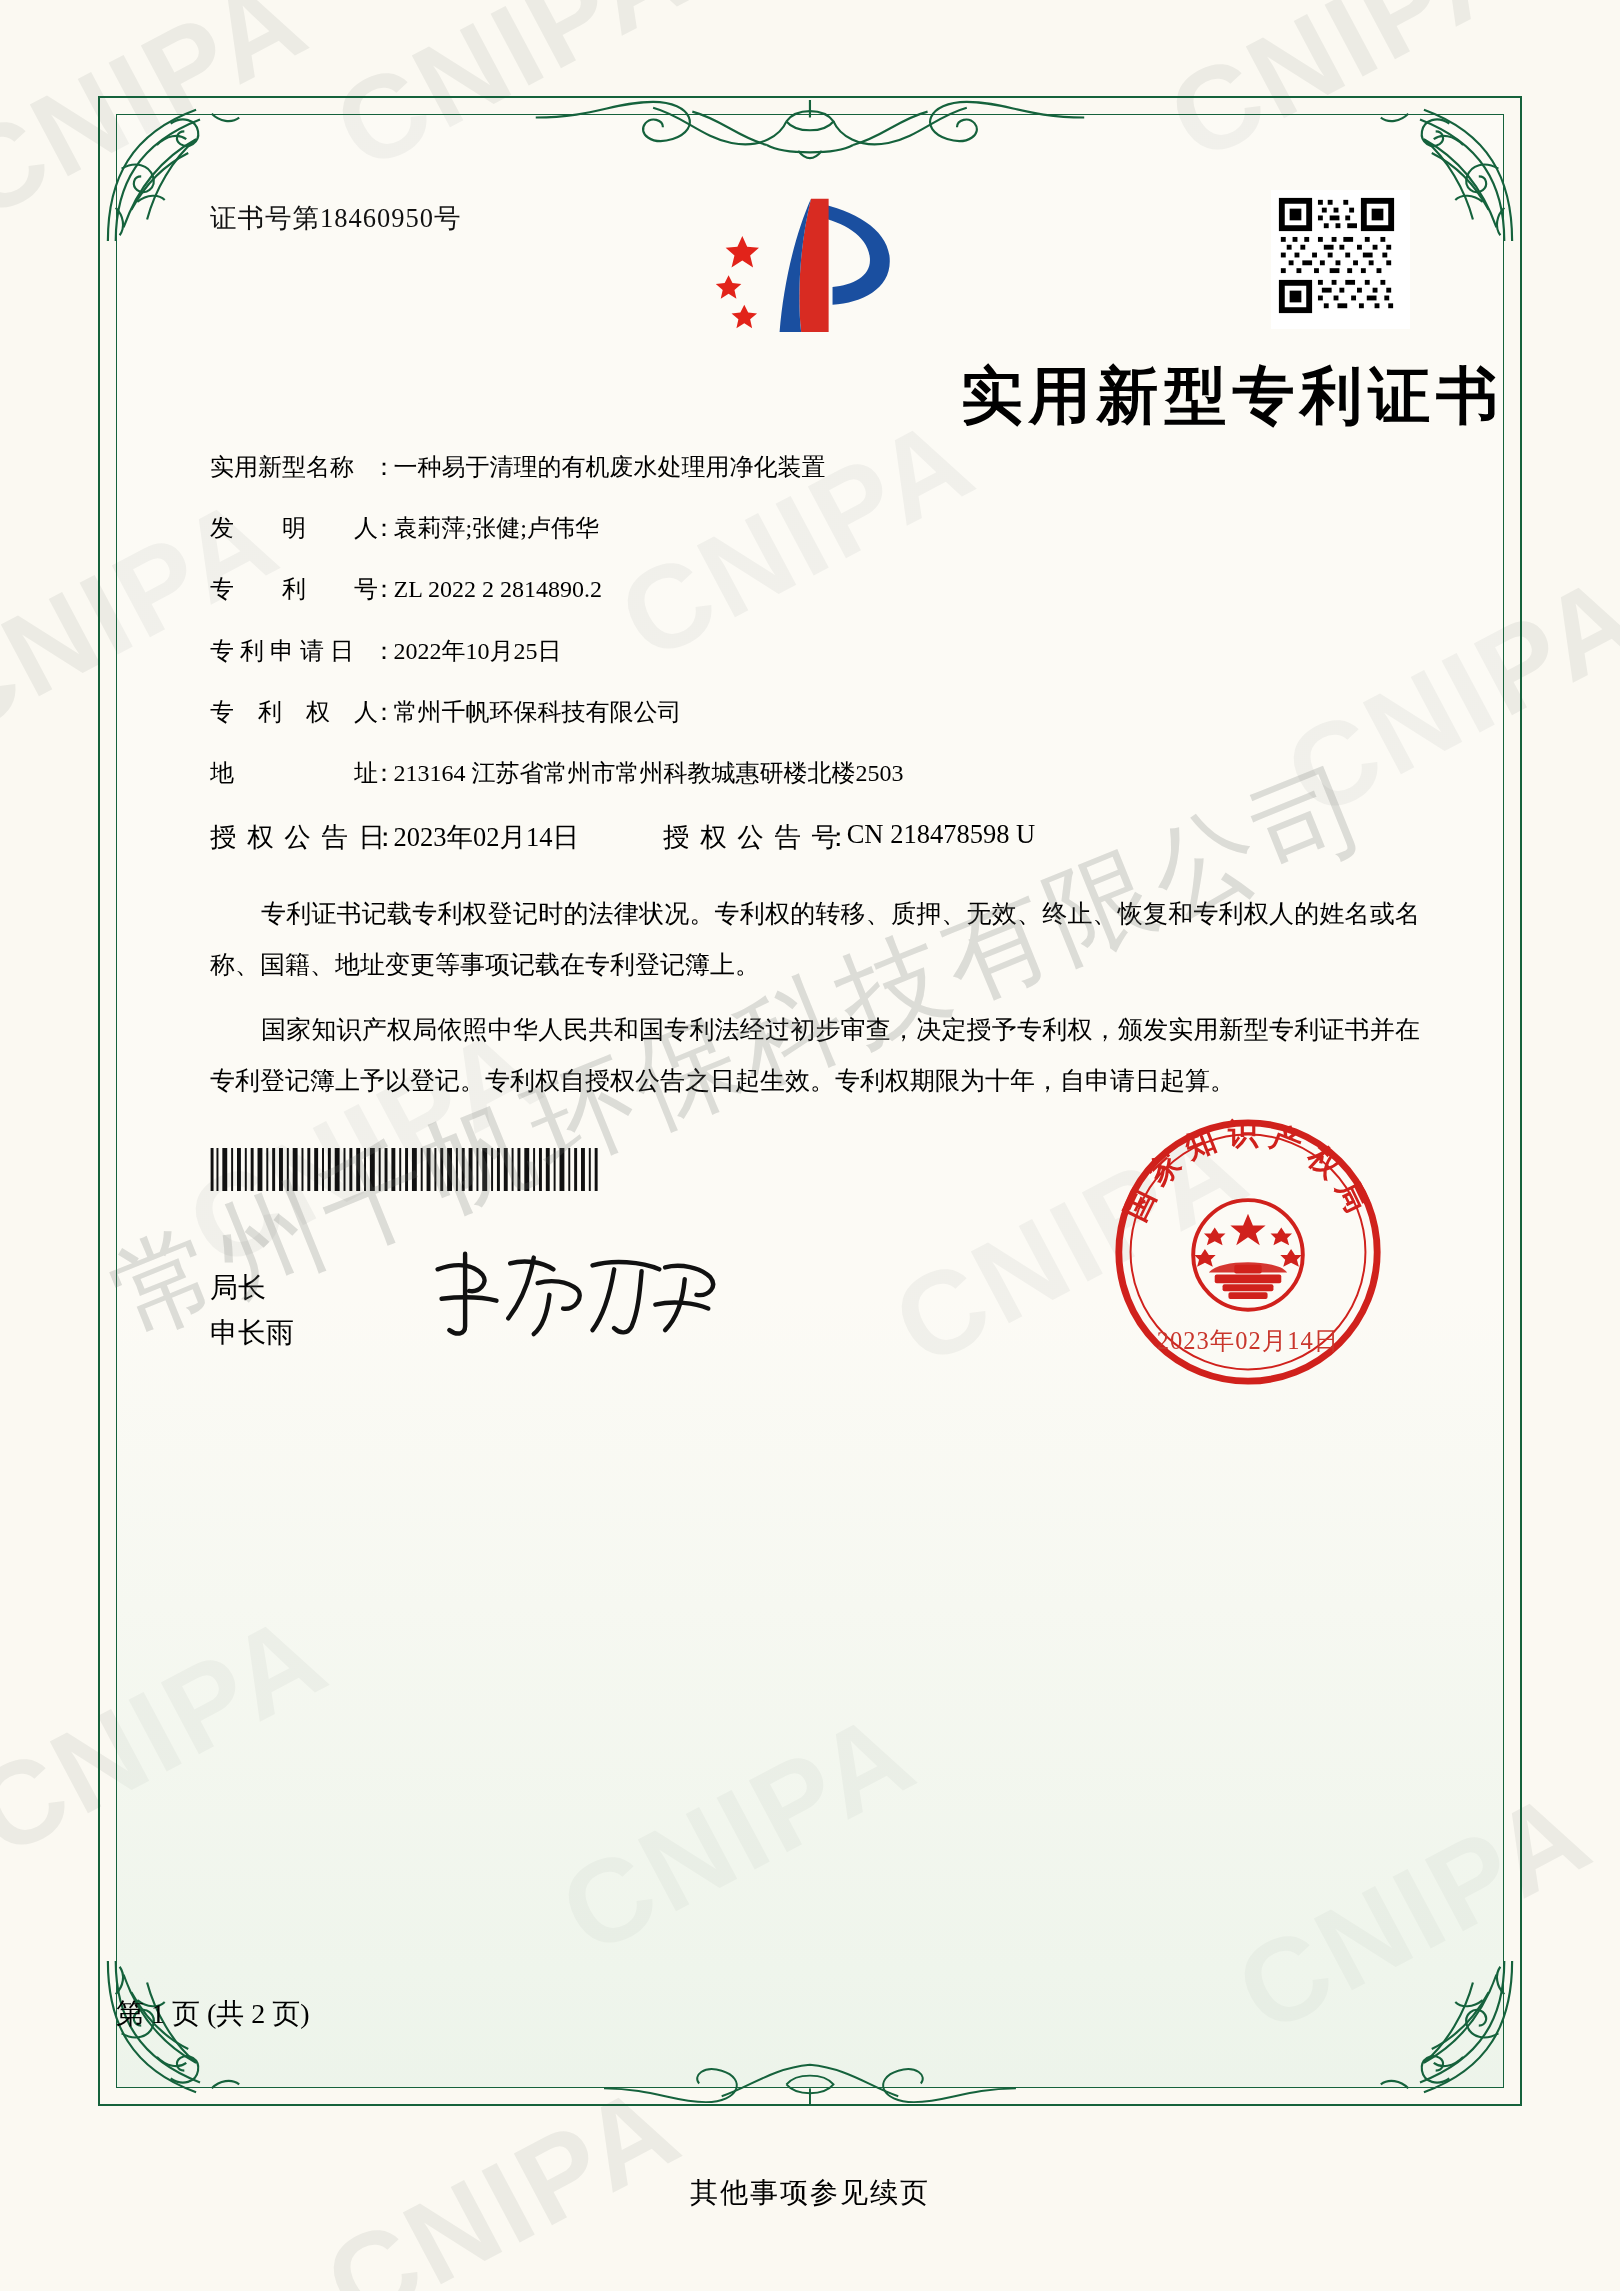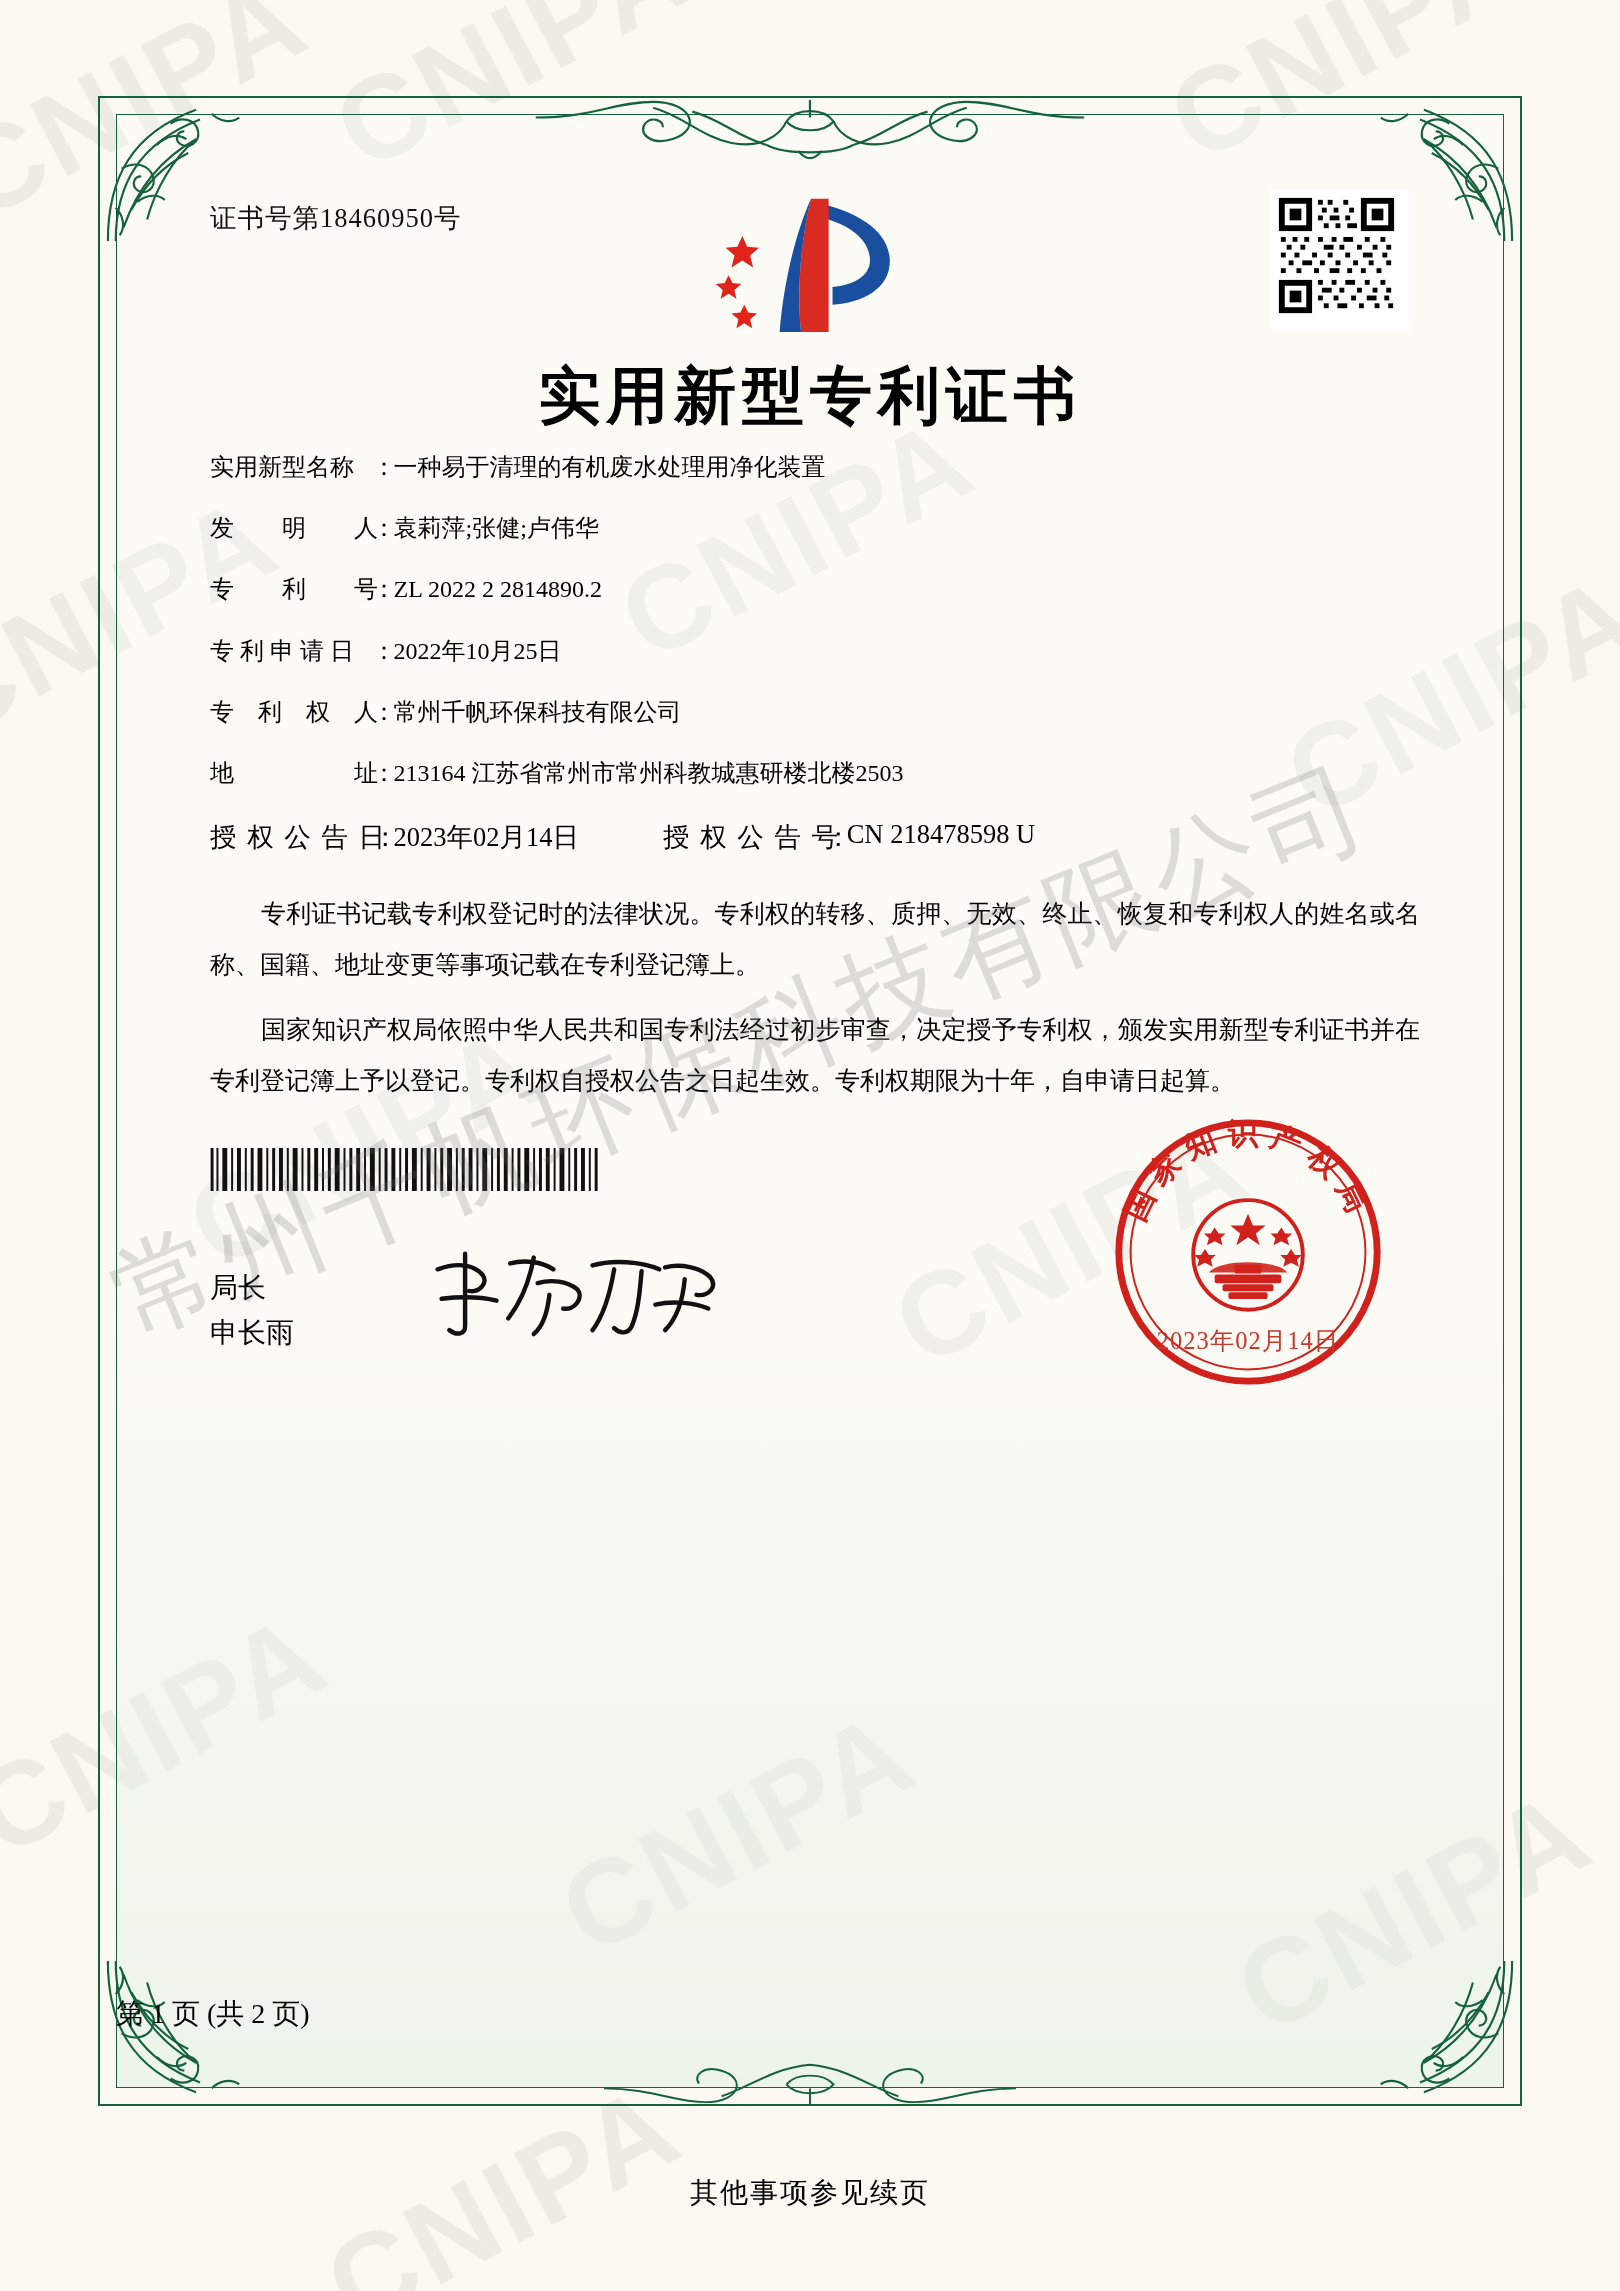--- a/index.html
+++ b/index.html
@@ -75,21 +75,21 @@
 
   .logo{position:absolute;left:50%;top:71px;transform:translateX(-50%);width:206px;height:157px;}
 
   .qr{
     position:absolute;right:94px;top:76px;width:131px;height:131px;
     background:#fff;padding:3.9px;
   }
 
   .title{
     position:absolute;left:0;right:0;top:240px;
-    text-align:center;
+    text-align:right;
     font-family:"Liberation Sans","DejaVu Sans",sans-serif;
     font-weight:bold;
     font-size:62px;
     letter-spacing:5.9px;
     color:#000;
   }
 
   .fields{position:absolute;left:94px;right:78px;top:338px;}
   .field{display:flex;align-items:flex-start;margin-bottom:30px;font-size:24px;color:#000;line-height:1.3;}
   .f-label{width:162px;flex:none;letter-spacing:0px;white-space:nowrap;}

